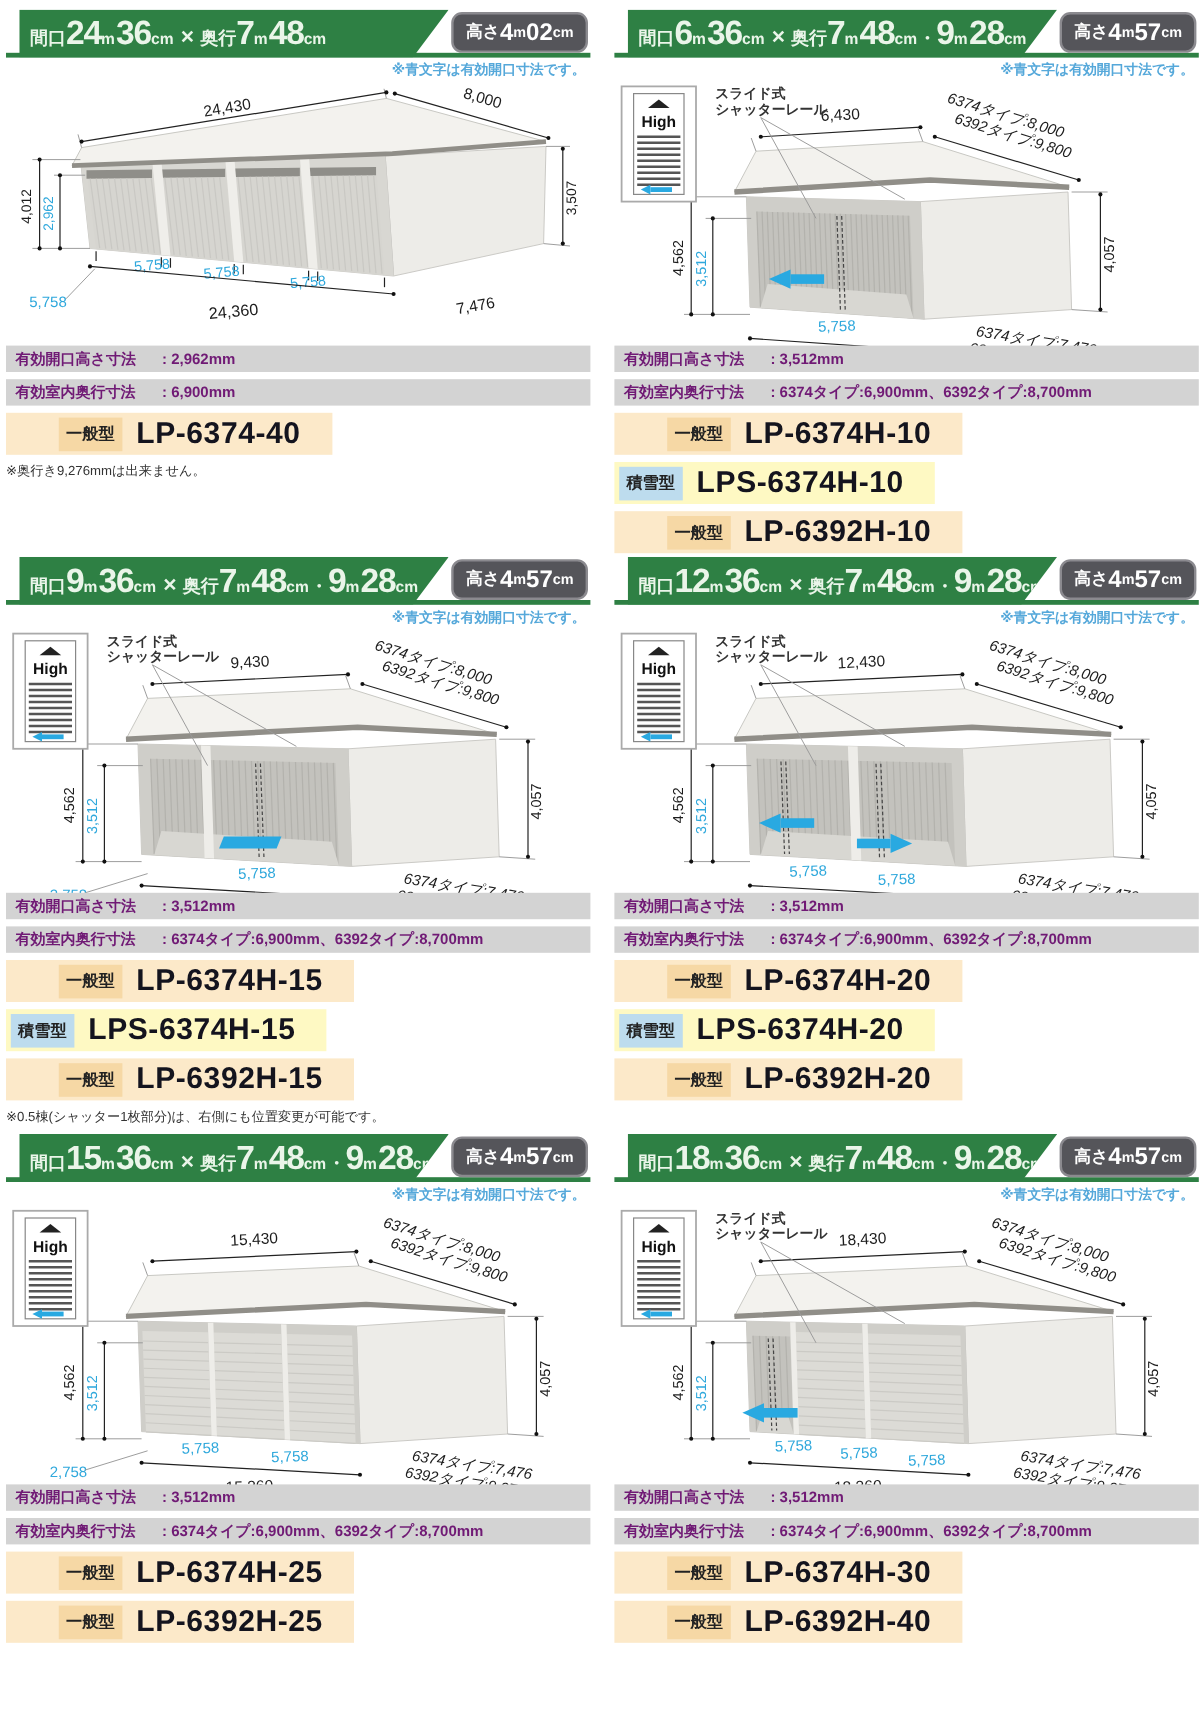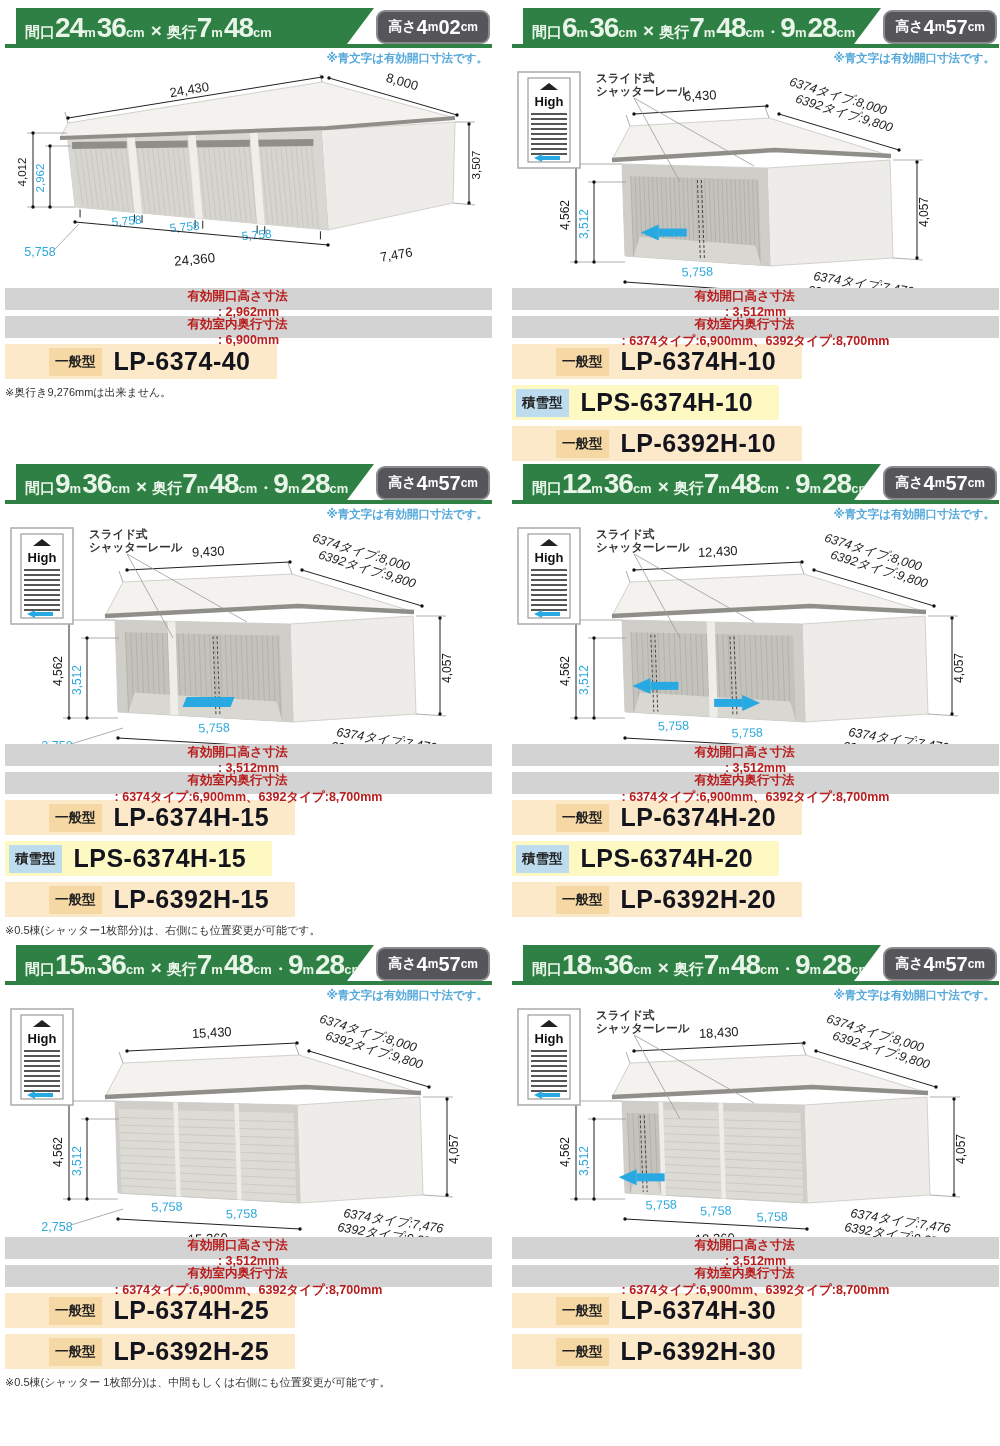--- a/index.html
+++ b/index.html
@@ -20,21 +20,21 @@
   .t-dot{font-size:15px;font-weight:bold;}
   .badge{position:absolute;right:2px;top:2px;height:30px;background:#55555a;border:2px solid #8b8a8f;
     border-radius:9px;color:#fff;display:flex;align-items:center;padding:0 10px;white-space:nowrap;}
   .b-sm{font-size:14px;font-weight:bold;}
   .b-lg{font-size:20px;font-weight:bold;}
   .b-su{font-size:12px;font-weight:bold;}
   .note{position:absolute;right:4px;top:43px;font-size:11.5px;font-weight:bold;color:#55a8da;}
   svg.illo{position:absolute;left:0;top:62px;width:487px;height:228px;overflow:visible;}
   .lower{position:absolute;left:0;width:100%;}
   .bar{height:22px;background:#d3d3d3;margin-bottom:6px;display:flex;align-items:center;
-    padding:0 8px;font-size:12.5px;font-weight:bold;color:#b91c1c;flex-direction:column;}
+    padding:0 8px;font-size:12.5px;font-weight:bold;color:#701a75;}
   .bar-label{width:122px;}
   .bar-val{white-space:nowrap;}
   .mrow{display:flex;align-items:center;width:fit-content;min-width:200px;padding:3px 26px 3px 4px;margin-bottom:6px;}
   .mrow-general{background:#fce9c9;padding-left:44px;}
   .mrow-snow{background:#fef9c3;}
   .mbadge{font-size:13.5px;font-weight:bold;color:#222;padding:5px 6px;margin-right:12px;white-space:nowrap;}
   .mrow-general .mbadge{background:#f6d8a5;}
   .mrow-snow .mbadge{background:#bddcee;}
   .mcode{font-size:25px;font-weight:bold;color:#14141e;letter-spacing:.5px;white-space:nowrap;}
   .fnote{font-size:11px;color:#333;margin-top:2px;}
@@ -504,21 +504,20 @@
           <div class="rows">
             <div class="mrow mrow-general">
               <span class="mbadge">一般型</span>
               <span class="mcode">LP-6374H-25</span>
             </div>
             <div class="mrow mrow-general">
               <span class="mbadge">一般型</span>
               <span class="mcode">LP-6392H-25</span>
             </div>
           </div>
-          <div class="fnote">※0.5棟(シャッター 1枚部分)は、中間もしくは右側にも位置変更が可能です。</div>
         </div>
       </section>
     </div>
   <div class="col col-right">
       <section class="panel" style="height: 456px;">
         <div class="hdr">
           <div class="banner-line"></div>
           <div class="banner-green">
             <div class="ptitle">
               <span class="t-sm">間口</span>
@@ -978,19 +977,19 @@
             <span class="bar-label">有効室内奥行寸法</span>
             <span class="bar-val">: 6374タイプ:6,900mm、6392タイプ:8,700mm</span>
           </div>
           <div class="rows">
             <div class="mrow mrow-general">
               <span class="mbadge">一般型</span>
               <span class="mcode">LP-6374H-30</span>
             </div>
             <div class="mrow mrow-general">
               <span class="mbadge">一般型</span>
-              <span class="mcode">LP-6392H-30</span>
+              <span class="mcode">LP-6392H-40</span>
             </div>
           </div>
         </div>
       </section>
     </div>
 </div>
 
 </body></html>

